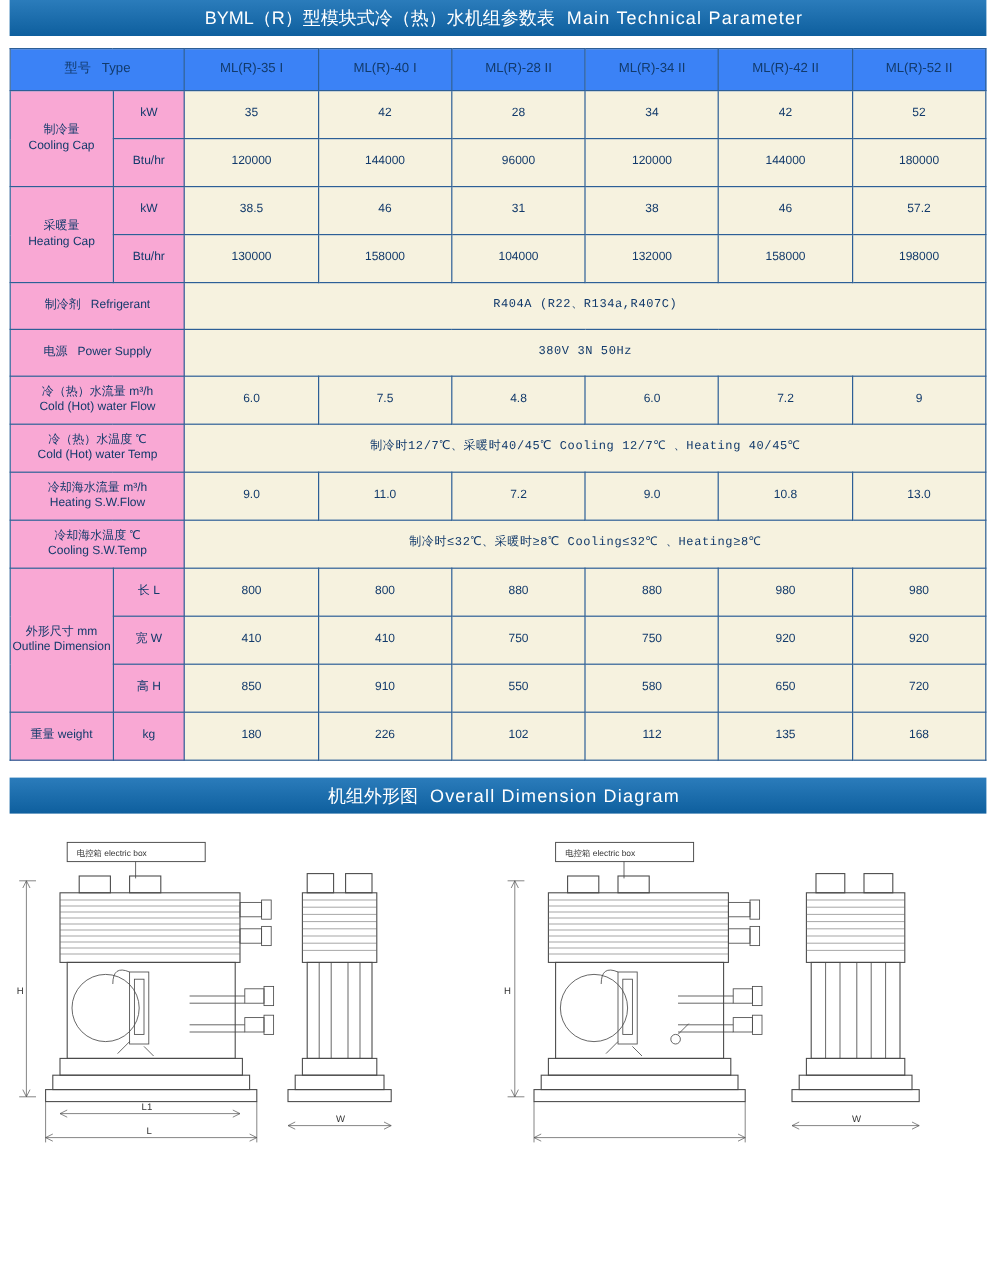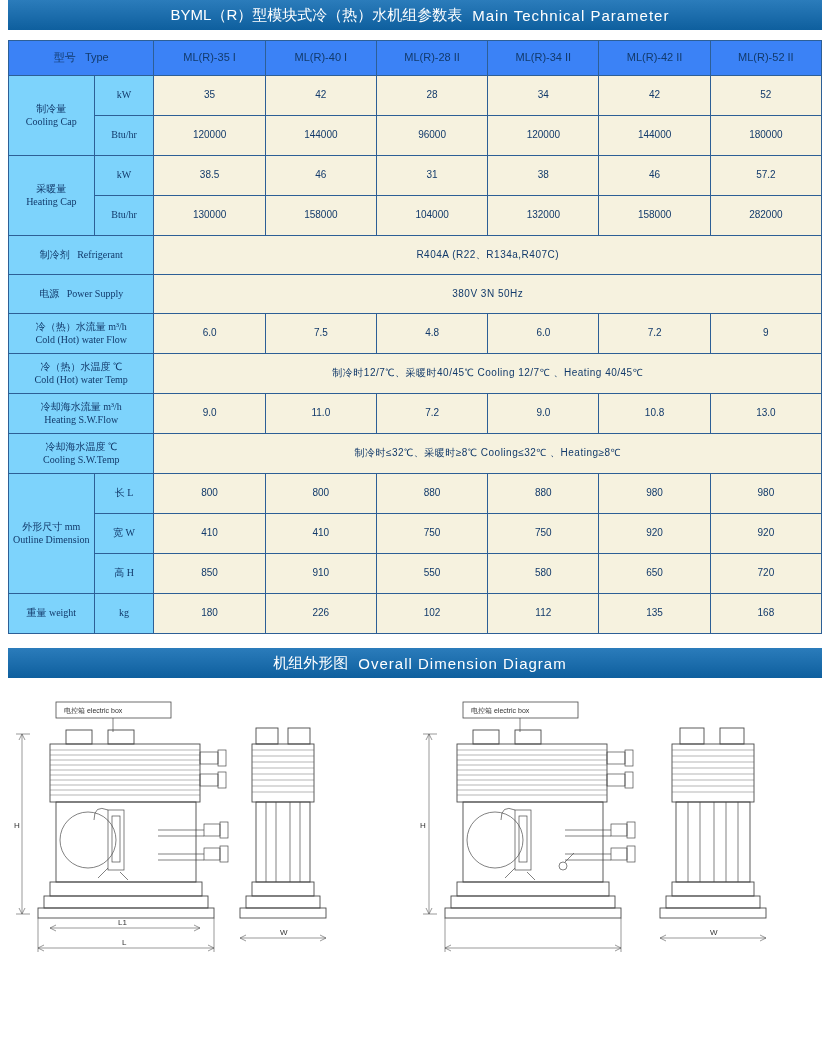--- a/index.html
+++ b/index.html
@@ -43,29 +43,29 @@
     color:#123a6b;
     line-height:1.25;
     padding:2px 1px;
   }
   .hdr{
     background:#3b82f6;
     height:30px;
     font-size:11px;
   }
   .lbl{
-    background:#7dd3fc;
-    font-family:Liberation Serif, serif;
+    background:#f9a8d4;
   }
   .val{
     background:#f6f2df;
   }
   .span-val{
     background:#f6f2df;
     letter-spacing:0.5px;
+    font-family:Liberation Mono, monospace;
   }
   .lbl .l1{display:block;}
   .lbl .l2{display:block;}
 
   
   col.c-a{width:80px;}
   col.c-b{width:56px;}
   col.c-m{width:104px;}
 
   
@@ -153,21 +153,21 @@
           <td class="val">46</td>
           <td class="val">57.2</td>
         </tr>
         <tr style="height:40px">
           <td class="lbl">Btu/hr</td>
           <td class="val">130000</td>
           <td class="val">158000</td>
           <td class="val">104000</td>
           <td class="val">132000</td>
           <td class="val">158000</td>
-          <td class="val">282000</td>
+          <td class="val">198000</td>
         </tr>
 
         <tr style="height:39px">
           <td class="lbl" colspan="2">
             <span>制冷剂</span>
             <span>&nbsp;</span>
             <span>Refrigerant</span>
           </td>
           <td class="span-val" colspan="6">R404A (R22、R134a,R407C)</td>
         </tr>

